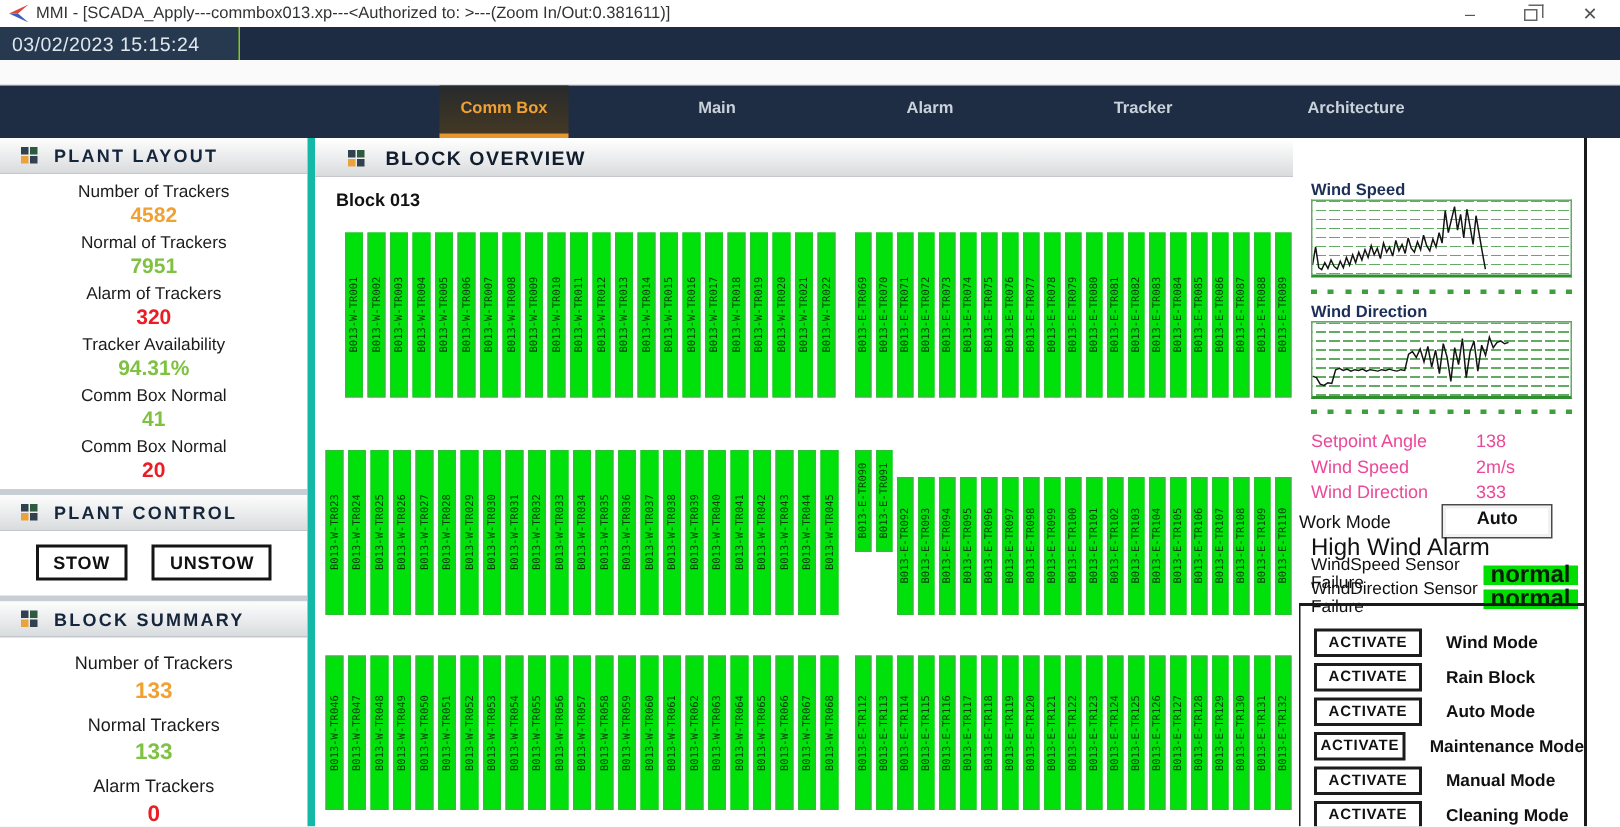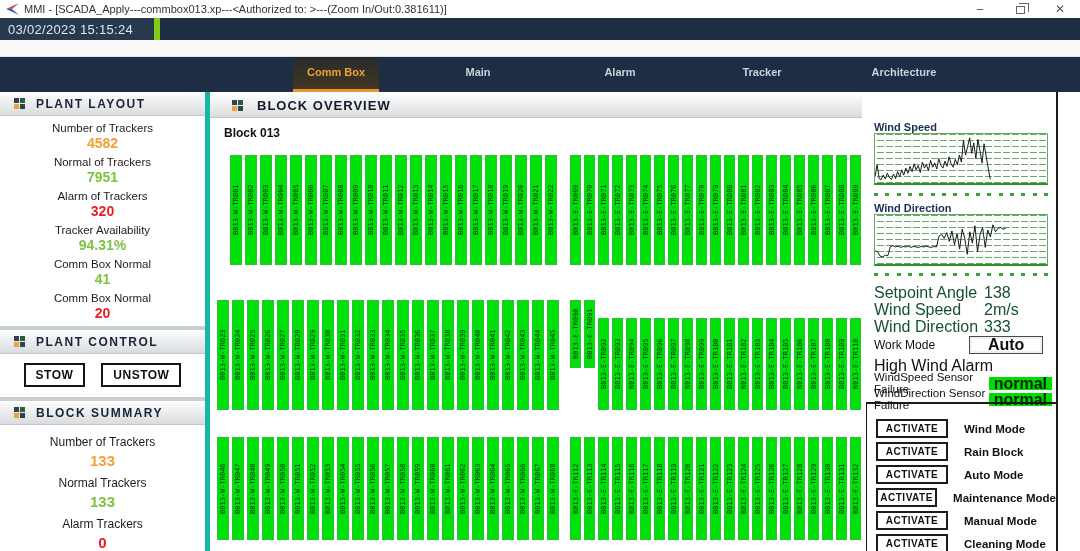--- a/index.html
+++ b/index.html
@@ -9,21 +9,21 @@
   
   .titlebar { height:18px; background:#fff; display:flex; align-items:center; font-size:11px; color:#333; }
   .app-icon { width:13px; height:12px; margin:0 5px 0 6px; flex:none; }
   .title-text { flex:1; white-space:nowrap; overflow:hidden; }
   .win-controls { display:flex; height:100%; }
   .win-btn { width:40px; height:18px; display:flex; align-items:center; justify-content:center; color:#555; font-size:12px; }
   .restore-glyph { width:9px; height:8px; border:1px solid #666; position:relative; background:#fff; margin-top:2px;}
   .restore-glyph:before { content:""; position:absolute; left:2px; top:-4px; width:9px; height:8px; border:1px solid #666; border-bottom:none; border-left:none; }
 
   .timebar { height:22px; background:#1d2c42; display:flex; }
-  .timestamp-box { width:160px; background:#26394f; border-right:6px solid #84cc16; display:flex; align-items:center; padding-left:8px; font-size:13px; color:#dfe6ee; letter-spacing:.3px; }
+  .timestamp-box { width:160px; background:#26394f; border-right:1px solid #84cc16; display:flex; align-items:center; padding-left:8px; font-size:13px; color:#dfe6ee; letter-spacing:.3px; }
 
   .gapbar { height:17px; background:#fafafa; border-bottom:1px solid #e3e3e3; }
 
   
   .navbar { height:35px; background:#1f2d44; display:flex; }
   .nav-tabs { display:flex; margin-left:265px; height:100%; }
   .nav-slot { width:142px; display:flex; justify-content:center; align-items:stretch; }
   .tab-inner { padding:0 14px; line-height:31px; font-size:11px; font-weight:bold; color:#c9d1da; border-bottom:3px solid transparent; cursor:default; white-space:nowrap; }
   .tab-inner.active { color:#f0a132; background:linear-gradient(#272a2c,#433824); border-bottom-color:#e8962e; }
 
@@ -71,24 +71,24 @@
   .panel-title { position:absolute; left:8px; font-size:11px; font-weight:bold; color:#1c2f56; }
   .chart { position:absolute; left:8px; width:174px; height:52px; border:1px solid #63ac63; border-bottom:2px solid #2f8f2f; background:
       repeating-linear-gradient(to right, #ffffff 0 2px, rgba(255,255,255,0) 2px 9px),
       repeating-linear-gradient(to bottom, rgba(47,143,47,.75) 0 1px, rgba(255,255,255,0) 1px 6px);
   }
   .chart svg { position:absolute; inset:0; width:100%; height:100%; }
   .ticks { position:absolute; left:8px; width:174px; height:4px; display:flex; justify-content:space-between; }
   .ticks i { width:4px; height:3px; background:#3f9f3f; }
 
   .readings { position:absolute; left:8px; top:193px; width:176px; }
-  .reading-row { display:flex; height:17px; font-size:16px; color:#14532d; align-items:flex-end; }
+  .reading-row { display:flex; height:17px; font-size:12px; color:#ec4899; align-items:center; }
   .reading-label { width:110px; }
-  .wm-row { position:absolute; left:8px; top:244px; width:176px; display:flex; align-items:center; font-size:12px; color:#111; }
-  .wm-box { margin-left:34px; width:74px; height:18px; border:1px solid #4a4a4a; box-shadow:inset 0 0 0 2px #f1f1f1; text-align:center; line-height:16px; font-weight:bold; font-size:16px; }
+  .wm-row { position:absolute; left:0; top:244px; width:176px; display:flex; align-items:center; font-size:12px; color:#111; }
+  .wm-box { margin-left:34px; width:74px; height:23px; border:1px solid #4a4a4a; box-shadow:inset 0 0 0 2px #f1f1f1; text-align:center; line-height:16px; font-weight:bold; font-size:12px; }
   .hwa { position:absolute; left:8px; top:265px; font-size:16px; color:#111; }
   .sensors { position:absolute; left:8px; top:283px; width:178px; }
   .sensor-row { display:flex; align-items:center; height:16px; font-size:11.5px; color:#111; }
   .badge { margin-left:auto; font-size:16px; font-weight:bold; color:#042004; padding:0 5px; line-height:13px; }
 
   .modes-box { position:absolute; left:4px; top:310px; width:192px; bottom:0; border-top:2px solid #1a1a1a; border-right:2px solid #1a1a1a; border-left:1px solid #1a1a1a; }
   .mode-row { display:flex; align-items:center; margin:0 0 4px 9px; height:19px; }
   .mode-row:first-child { margin-top:15px; }
   .activate-btn { width:72px; height:19px; border:2px solid #1c1c1c; background:#fff; font-size:10px; font-weight:bold; letter-spacing:.5px; color:#111; display:flex; align-items:center; justify-content:center; }
   .mode-label { margin-left:16px; font-size:11.5px; font-weight:bold; color:#111; white-space:nowrap; }

